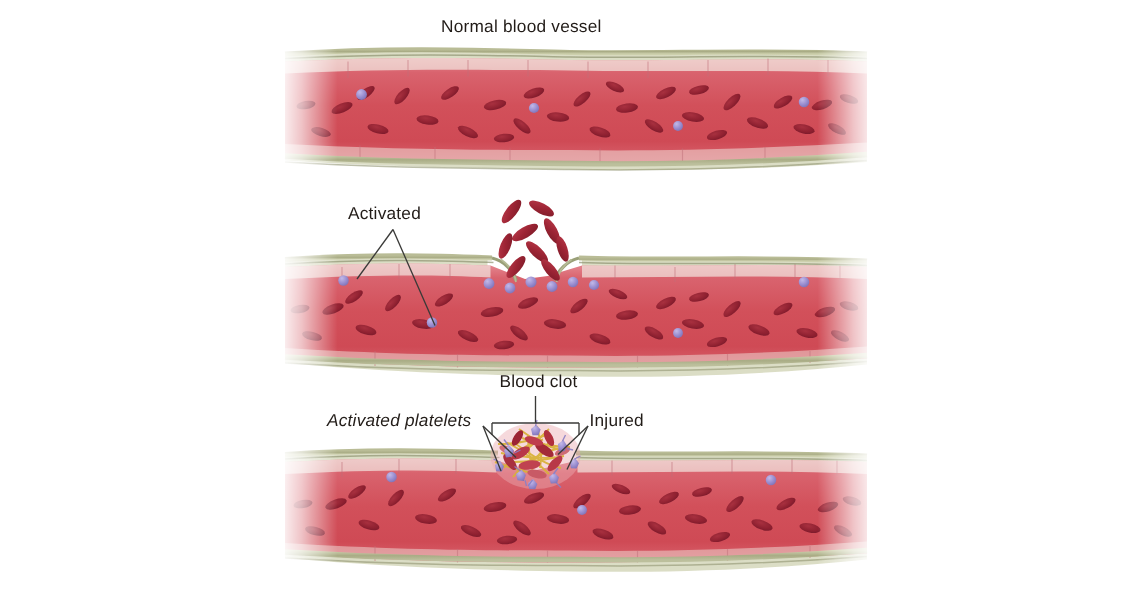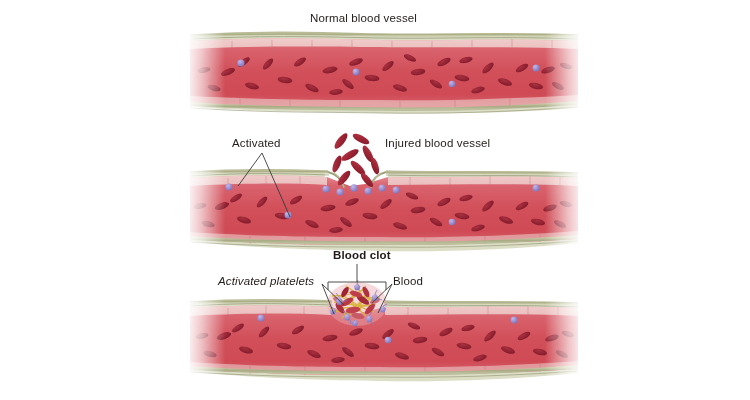--- a/index.html
+++ b/index.html
@@ -13,24 +13,24 @@
   #stage{position:absolute;left:0;top:0;width:750px;height:400px;}
   svg.layer{position:absolute;left:0;top:0;width:750px;height:400px;}
   .lbl{
     position:absolute;
     font-family:"Liberation Sans", sans-serif;
     font-size:11.5px;
     color:#221c18;
     white-space:nowrap;
     letter-spacing:0.15px;
   }
-  #lbl-normal{left:310px;top:12px;}
+  #lbl-normal{left:294px;top:12px;}
   #lbl-platelets{left:232px;top:137px;}
   #lbl-injured{left:385px;top:137px;}
-  #lbl-bloodclot{left:333px;top:249px;font-weight:bold;}
+  #lbl-bloodclot{left:333px;top:249px;}
   #lbl-activated{left:218px;top:275px;font-style:italic;}
   #lbl-fibrin{left:393px;top:275px;}
 </style>
 </head>
 <body>
 
 <div id="stage">
 
   <svg class="layer" viewBox="0 0 750 400">
     <defs>
@@ -415,18 +415,17 @@
       <path d="M322,284 L344,305"></path>
       <path d="M322,284 L334,314"></path>
 
       <path d="M392,284 L372,303"></path>
       <path d="M392,284 L378,313"></path>
     </g>
   </svg>
 
   <div class="lbl" id="lbl-normal">Normal blood vessel</div>
   <div class="lbl" id="lbl-platelets">Activated</div>
-  <div class="lbl" id="lbl-injured">Injured blood vessel</div>
   <div class="lbl" id="lbl-bloodclot">Blood clot</div>
   <div class="lbl" id="lbl-activated">Activated platelets</div>
-  <div class="lbl" id="lbl-fibrin">Blood</div>
+  <div class="lbl" id="lbl-fibrin">Injured</div>
 
 </div>
 
 </body></html>

